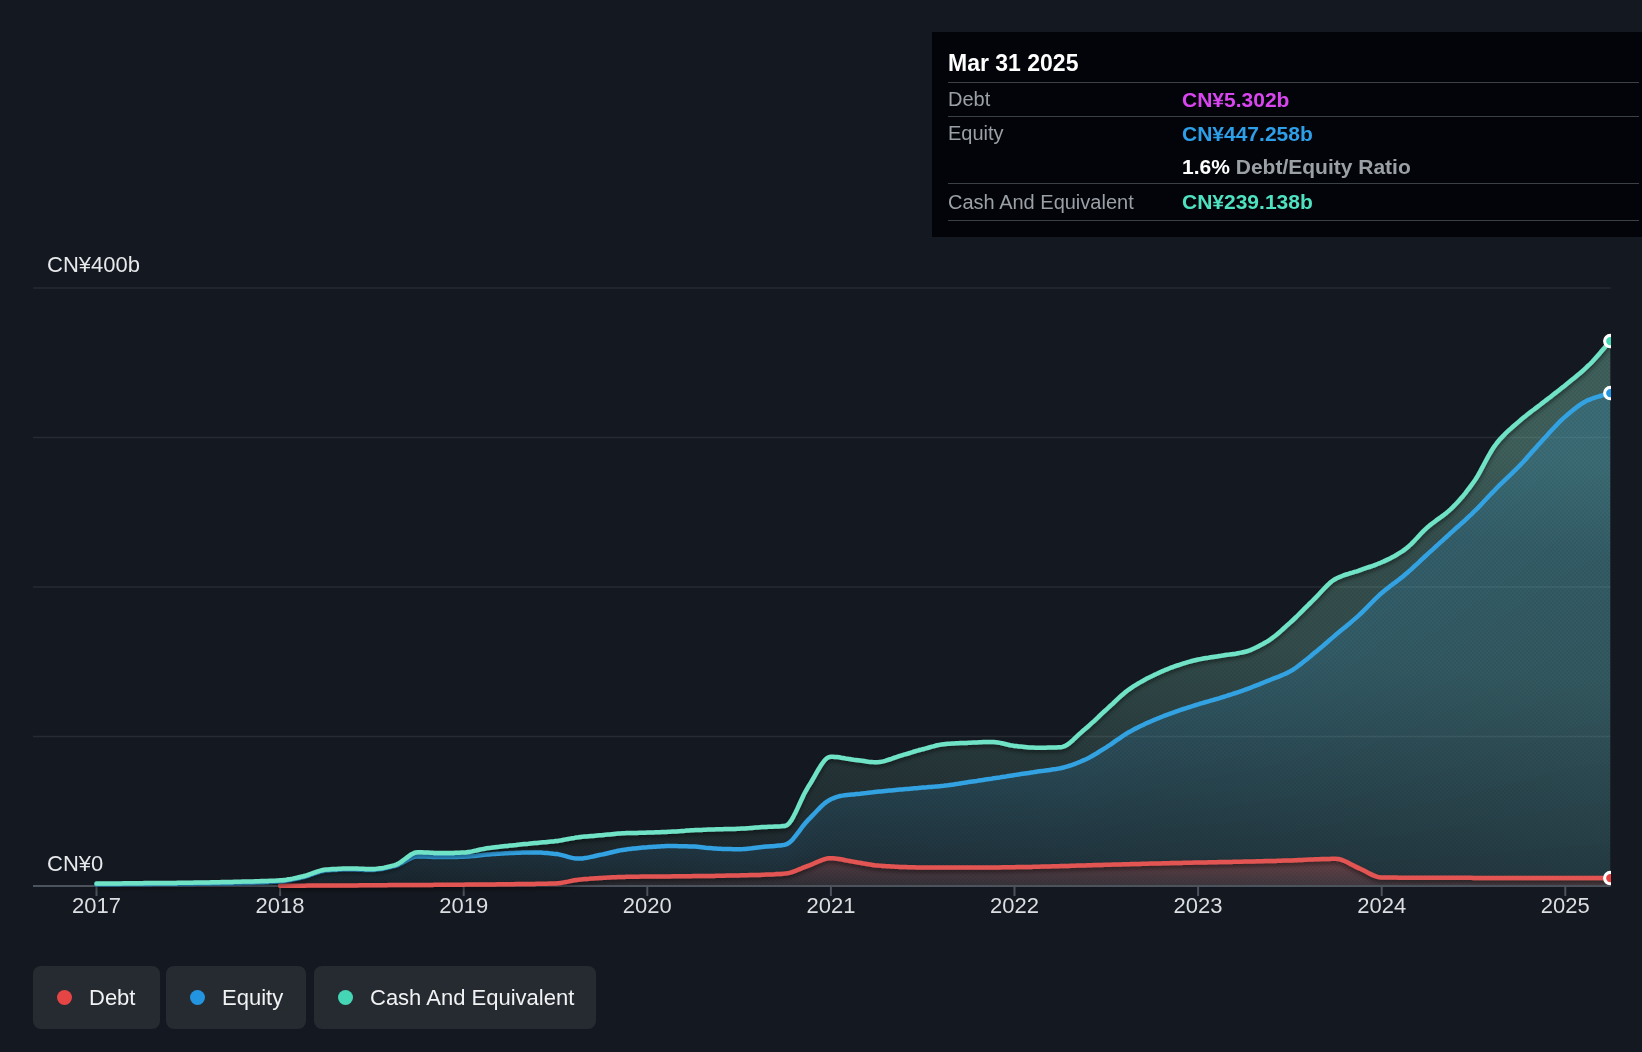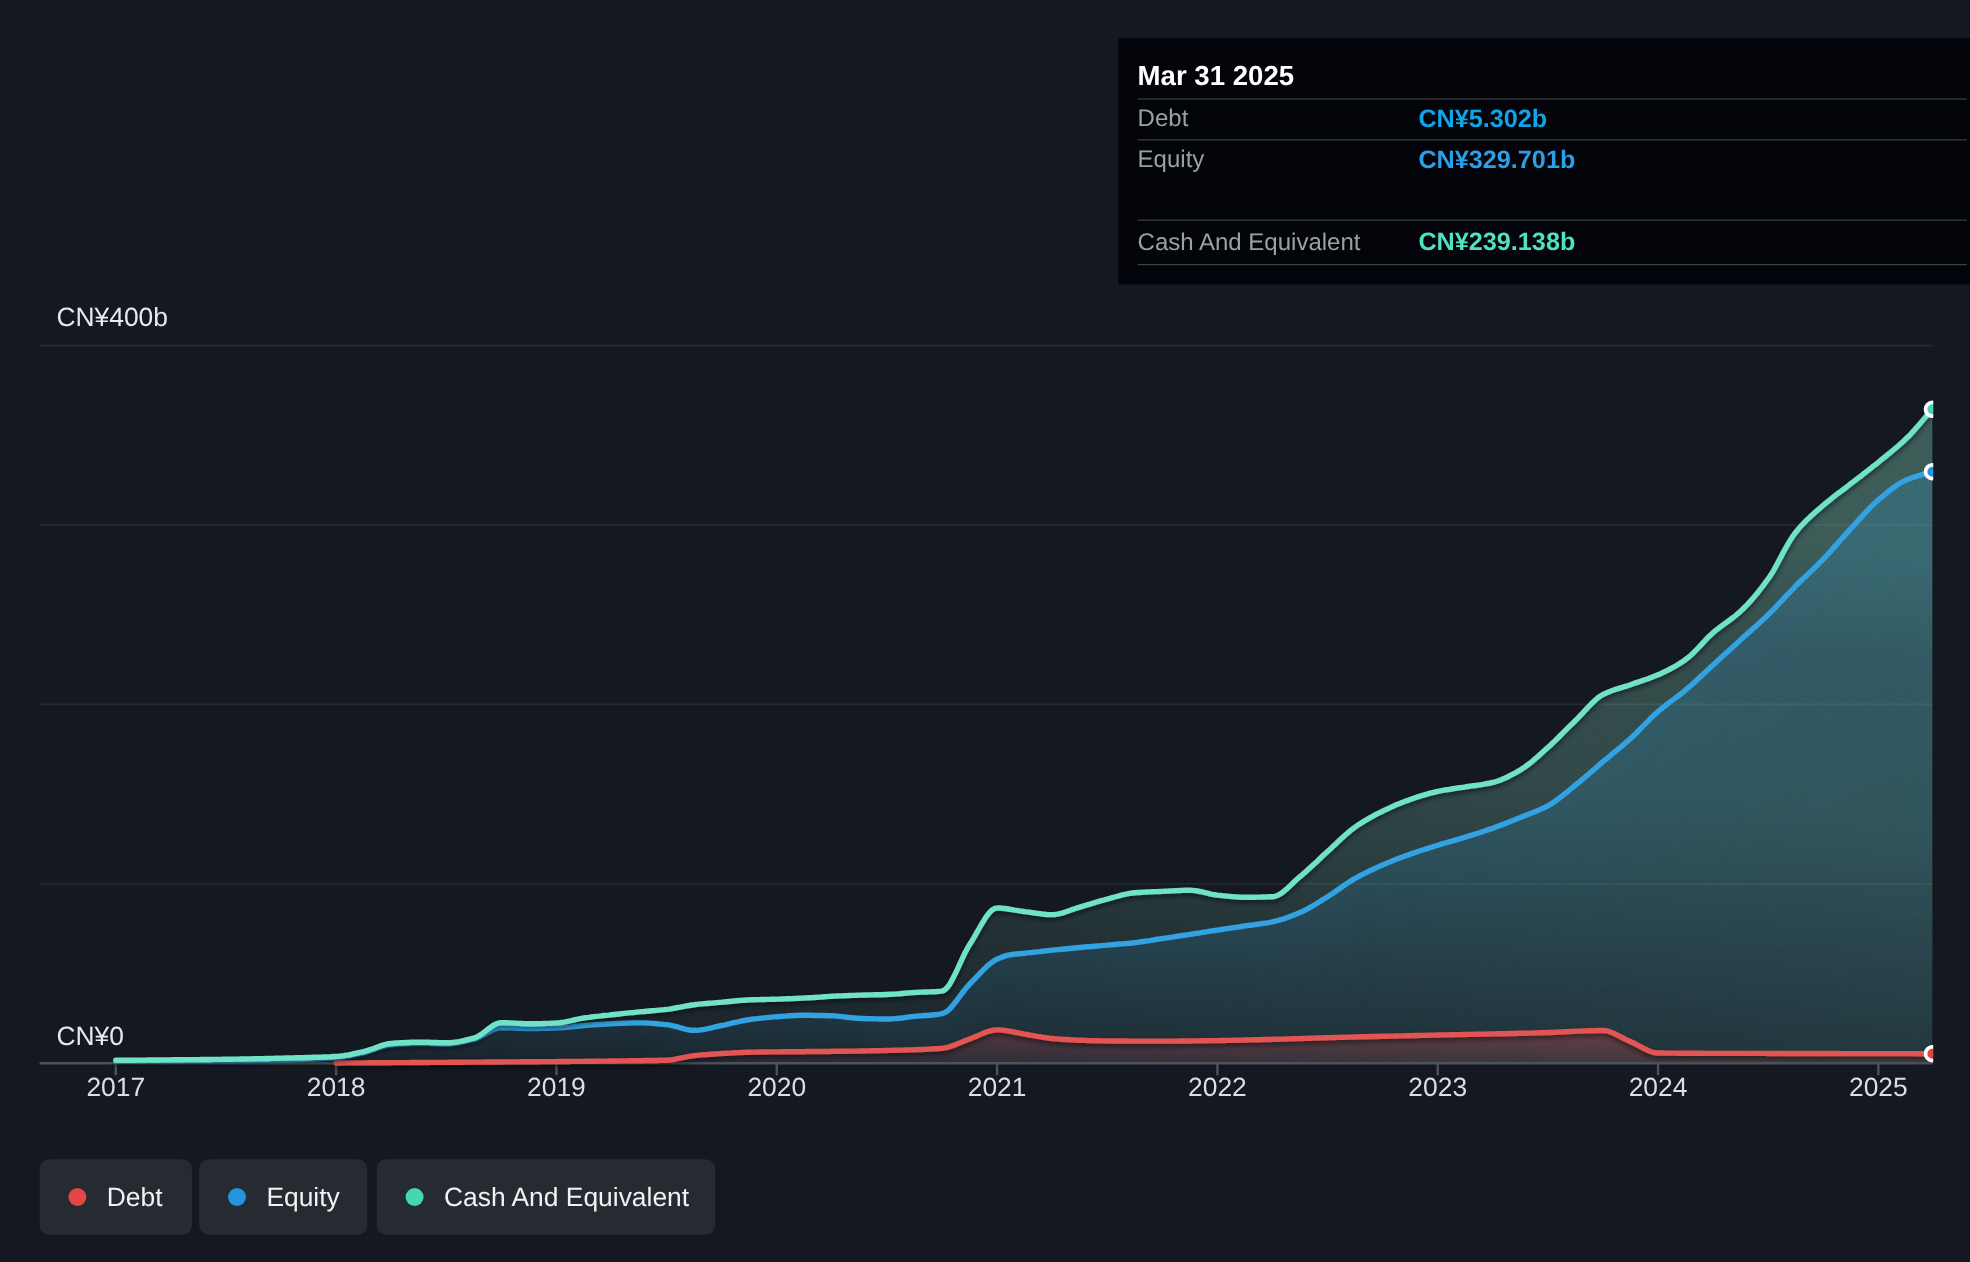--- a/index.html
+++ b/index.html
@@ -161,28 +161,29 @@
 <text x="1014.5" y="913" text-anchor="middle" fill="#dcdee1">2022</text>
 <text x="1198.1" y="913" text-anchor="middle" fill="#dcdee1">2023</text>
 <text x="1381.7" y="913" text-anchor="middle" fill="#dcdee1">2024</text>
 <text x="1565.3" y="913" text-anchor="middle" fill="#dcdee1">2025</text>
 </g>
 </svg>
 <div class="tip">
   <div class="tt">Mar 31 2025</div>
   <div class="row">
       <span class="lb">Debt</span>
-      <span class="vl" style="color:#0ea5e9">CN¥5.302b</span>
+      <span class="vl" style="color:#d946ef">CN¥5.302b</span>
     </div>
   <div class="row">
       <span class="lb">Equity</span>
-      <span class="vl" style="color:#2d9fe8">CN¥329.701b</span>
+      <span class="vl" style="color:#2d9fe8">CN¥447.258b</span>
     </div>
   <div class="row norule">
       <span class="lb"></span>
+      <span class="vl"><span style="color:#fff">1.6%</span> <span style="color:#9aa0a5">Debt/Equity Ratio</span></span>
     </div>
   <div class="row" style="height:36px;line-height:36px">
       <span class="lb">Cash And Equivalent</span>
       <span class="vl" style="color:#4fe2c1">CN¥239.138b</span>
     </div>
   <div class="pad"></div>
 </div>
 <div class="leg" style="left:33px;width:127px"><span class="dot" style="background:#e64545"></span>Debt</div>
 <div class="leg" style="left:166px;width:140px"><span class="dot" style="background:#2394df"></span>Equity</div>
 <div class="leg" style="left:314px;width:282px"><span class="dot" style="background:#45d6b5"></span>Cash And Equivalent</div>

